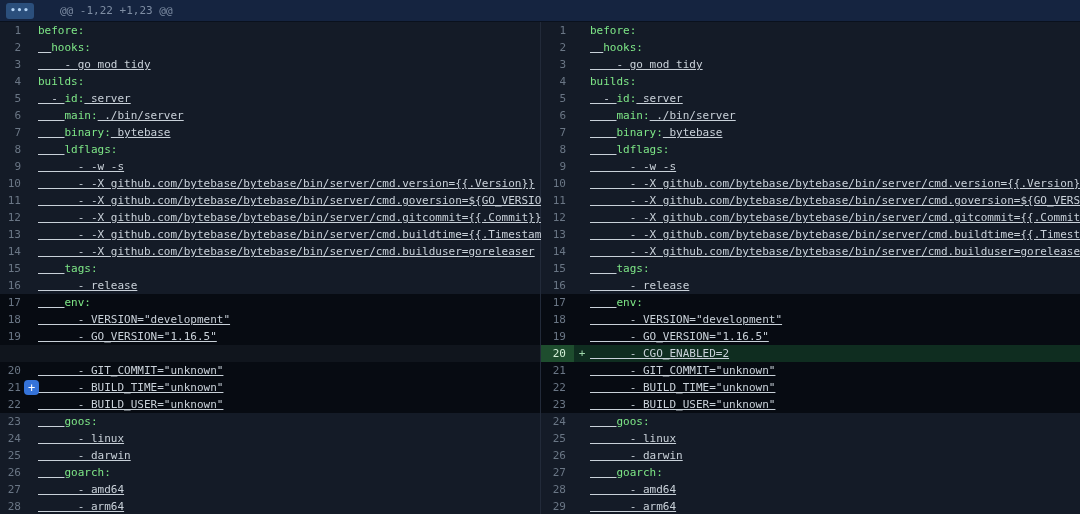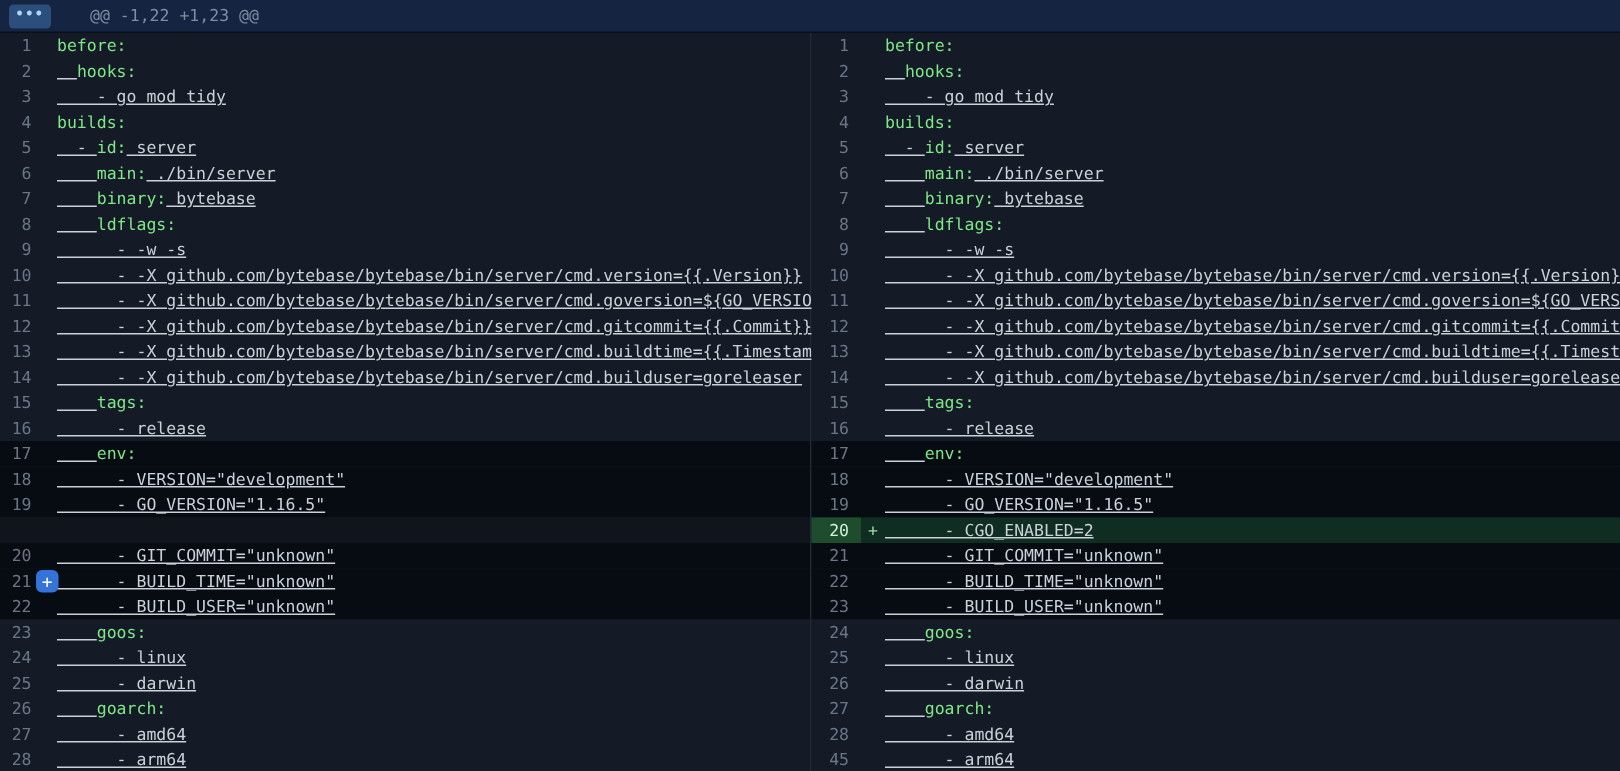--- a/index.html
+++ b/index.html
@@ -344,18 +344,18 @@
         <div class="num">27</div>
         <div class="marker"></div>
         <div class="code"><span class="plain">    </span><span class="key">goarch:</span></div>
       </div>
       <div class="row ctx">
         <div class="num">28</div>
         <div class="marker"></div>
         <div class="code"><span class="plain">      - amd64</span></div>
       </div>
       <div class="row ctx">
-        <div class="num">45</div>
+        <div class="num">29</div>
         <div class="marker"></div>
         <div class="code"><span class="plain">      - arm64</span></div>
       </div>
     </div>
 </div>
 
 </body></html>

